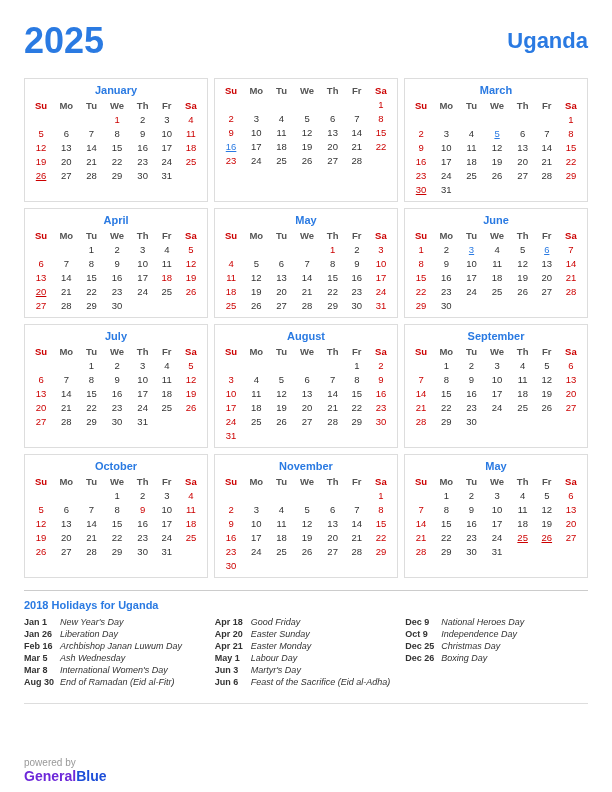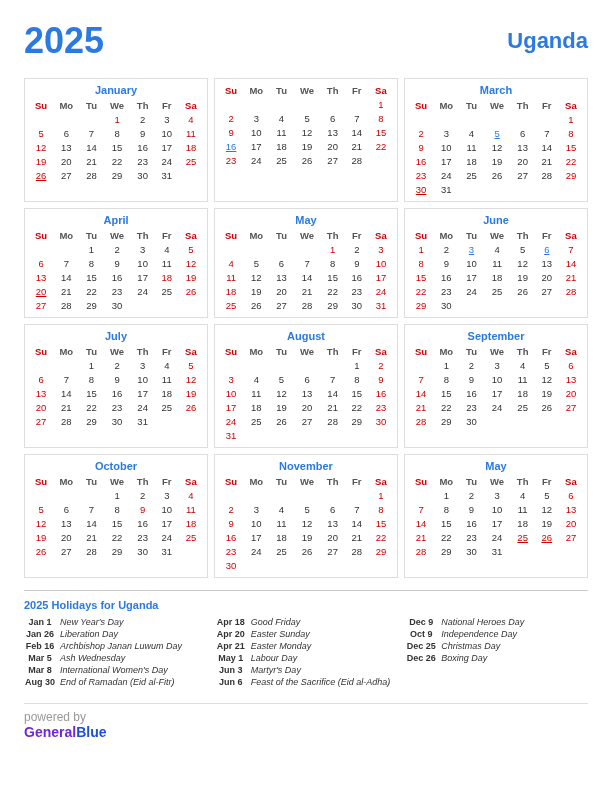--- a/index.html
+++ b/index.html
@@ -70,21 +70,20 @@
     .holidays-title {
       font-size: 11px;
       font-weight: bold;
       color: #2a7ae2;
       margin-bottom: 6px;
     }
     .holidays-grid {
       display: grid;
       grid-template-columns: 1fr 1fr 1fr;
       gap: 1px 8px;
-      text-align: center;
     }
     .holiday-entry {
       display: flex;
       gap: 4px;
       font-size: 9px;
       margin-bottom: 2px;
     }
     .holiday-date {
       font-weight: bold;
       min-width: 32px;
@@ -96,22 +95,23 @@
     }
     .footer {
       margin-top: 14px;
       border-top: 1px solid #ddd;
       padding-top: 6px;
       display: flex;
       align-items: center;
       gap: 4px;
     }
     .footer-powered {
-      font-size: 12px;
+      font-size: 10px;
       color: #999;
+      margin-top: 47px;
     }
     .footer-brand {
       font-size: 14px;
       font-weight: bold;
       color: #333;
     }
     .footer-brand span {
       color: #6d28d9;
     }
   </style>
@@ -902,21 +902,21 @@
             <td></td>
             <td></td>
             <td></td>
           </tr>
         </tbody>
       </table>
     </div>
   </div>
 
 <div class="holidays-section">
-  <div class="holidays-title">2025 Holidays for Uganda</div>
+  <div class="holidays-title">2018 Holidays for Uganda</div>
   <div class="holidays-grid" id="holidays-container">
       <div>
         <div class="holiday-entry">
           <span class="holiday-date">Jan 1</span>
           <span class="holiday-name">New Year's Day</span>
         </div>
         <div class="holiday-entry">
           <span class="holiday-date">Jan 26</span>
           <span class="holiday-name">Liberation Day</span>
         </div>

